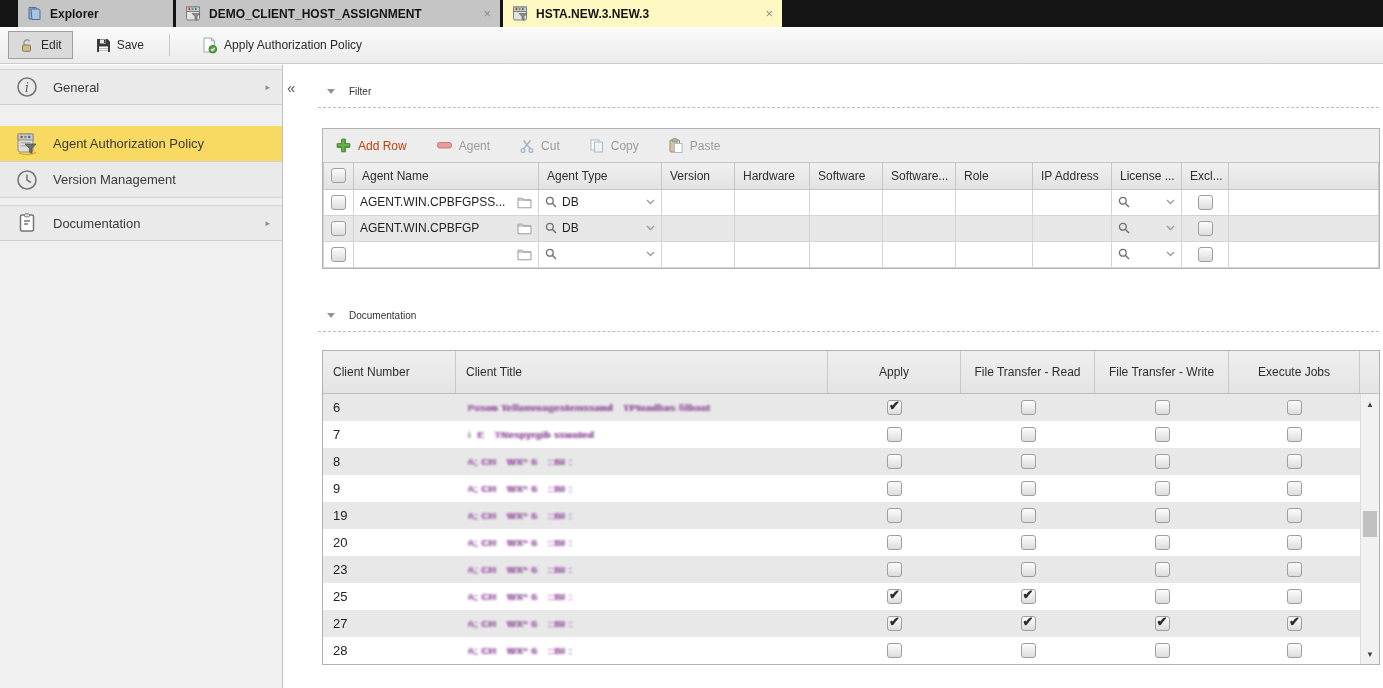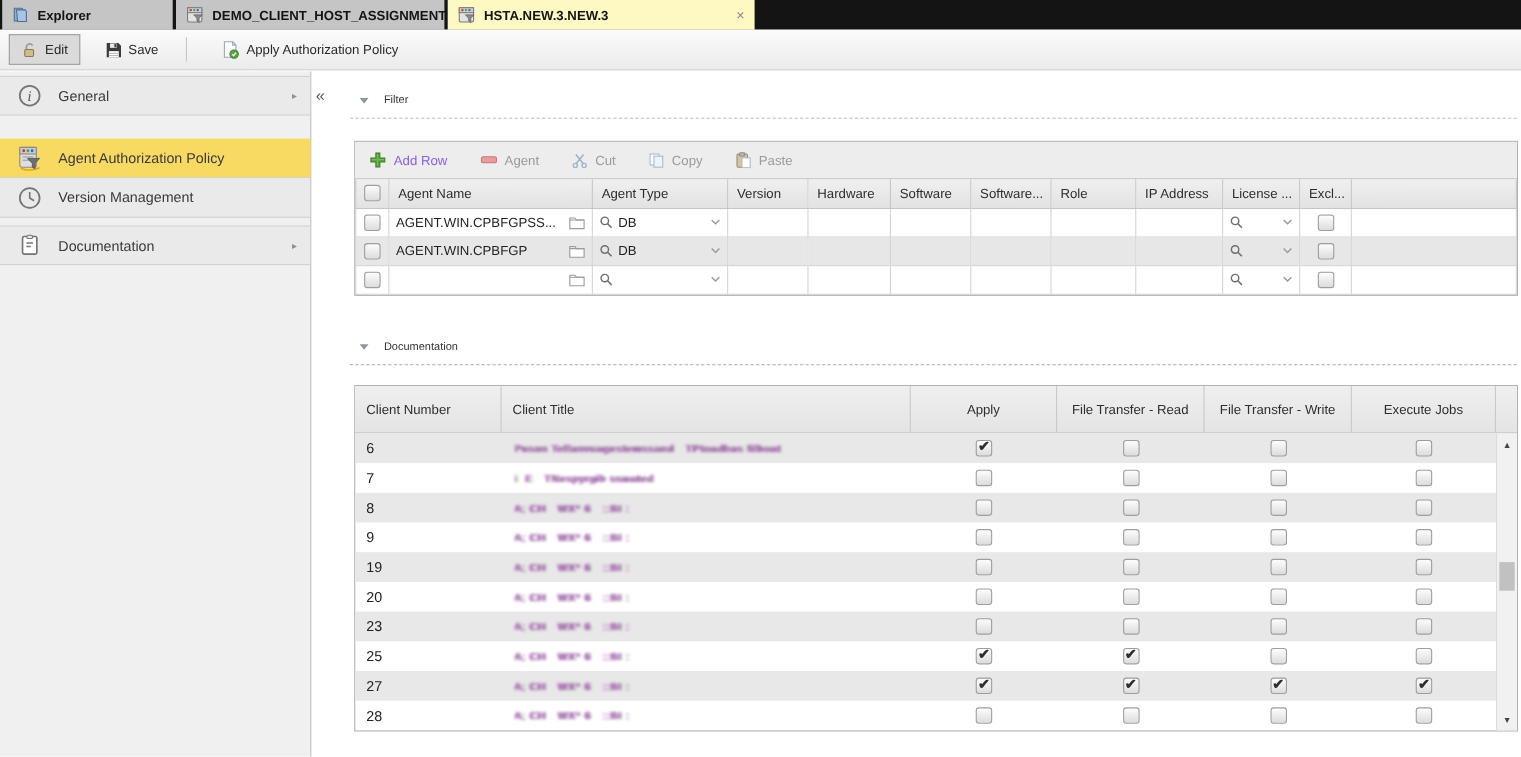--- a/index.html
+++ b/index.html
@@ -1,25 +1,25 @@
 <!DOCTYPE html>
 <html><head>
 <meta charset="utf-8">
 <style>
   * { box-sizing: border-box; margin: 0; padding: 0; }
   html,body { width:1383px; height:688px; overflow:hidden; }
   body { font-family:"Liberation Sans", sans-serif; background:#fff; position:relative; font-size:12px; color:#222; }
 
   
-  .tabbar { position:absolute; top:0; left:0; right:0; height:27px; background:#141414; display:flex; padding-left:2px; }
+  .tabbar { position:absolute; top:0; left:0; right:0; height:27px; background:#141414; display:flex; padding-left:18px; }
   .tab { display:flex; align-items:center; gap:7px; padding:0 9px; background:#c5c5c5; margin-right:3px;
          font-weight:700; font-size:12px; color:#141414; height:27px; cursor:default; }
   .tab.active { background:#fef9c3;text-align:center; }
   .tab-explorer { width:155px; }
-  .tab-demo { width:244px; }
+  .tab-demo { width:324px; }
   .tab-hsta { width:279px; }
   .tab .close { margin-left:auto; color:#8a8a8a; font-size:13px; font-weight:400; line-height:1; }
   .tab .ticon { display:flex; align-items:center; }
 
   
   .toolbar { position:absolute; top:27px; left:0; right:0; height:37px; background:linear-gradient(#fbfbfb,#ebebeb);
              border-bottom:1px solid #cccccc; display:flex; align-items:center; padding-left:8px; }
   .tbtn { display:flex; align-items:center; gap:6px; padding:5px 10px; font-size:12px; color:#2a2a2a; border:1px solid transparent; }
   .tbtn.pressed { background:#dadada; border:1px solid #9f9f9f; }
   .vsep { width:1px; height:22px; background:#c6c6c6; margin:0 14px; }
@@ -38,21 +38,21 @@
 
   
   .section-hdr { position:absolute; left:327px; display:flex; align-items:center; gap:14px; font-size:10px; color:#333; }
   .tri { width:0; height:0; border-left:4px solid transparent; border-right:4px solid transparent; border-top:5px solid #8d969e; }
   .dashed { position:absolute; left:318px; right:4px; border-top:1px dashed #bdbdbd; }
 
   
   .filter-wrap { position:absolute; left:322px; top:128px; right:3px; border:1px solid #b2b2b2; background:#fff; }
   .grid-toolbar { height:34px; background:#ededed; border-bottom:1px solid #c4c4c4; display:flex; align-items:center;
                   padding-left:13px; gap:30px; }
-  .gbtn { display:flex; align-items:center; gap:7px; color:#8b5cf6; font-size:12px; }
+  .gbtn { display:flex; align-items:center; gap:7px; color:#c2410c; font-size:12px; }
   .gbtn.disabled { color:#9b9b9b; }
   table.grid { border-collapse:collapse; width:100%; table-layout:fixed; font-size:12px; }
   table.grid th { height:26px; background:linear-gradient(#f0f0f0,#e2e2e2); border:1px solid #c6c6c6; border-top:none;
                   font-weight:400; text-align:left; padding:0 8px; color:#2e2e2e; overflow:hidden; white-space:nowrap; }
   table.grid td { height:26px; border:1px solid #d4d4d4; padding:0 6px; overflow:hidden; white-space:nowrap; }
   table.grid tbody tr:nth-child(even) td { background:#e7e7e7; }
   .cellflex { display:flex; align-items:center; gap:5px; }
   .cellflex .val { flex:1; overflow:hidden; white-space:nowrap; color:#1f1f1f; }
   .th-center { text-align:center !important; padding:0 !important; }
 

